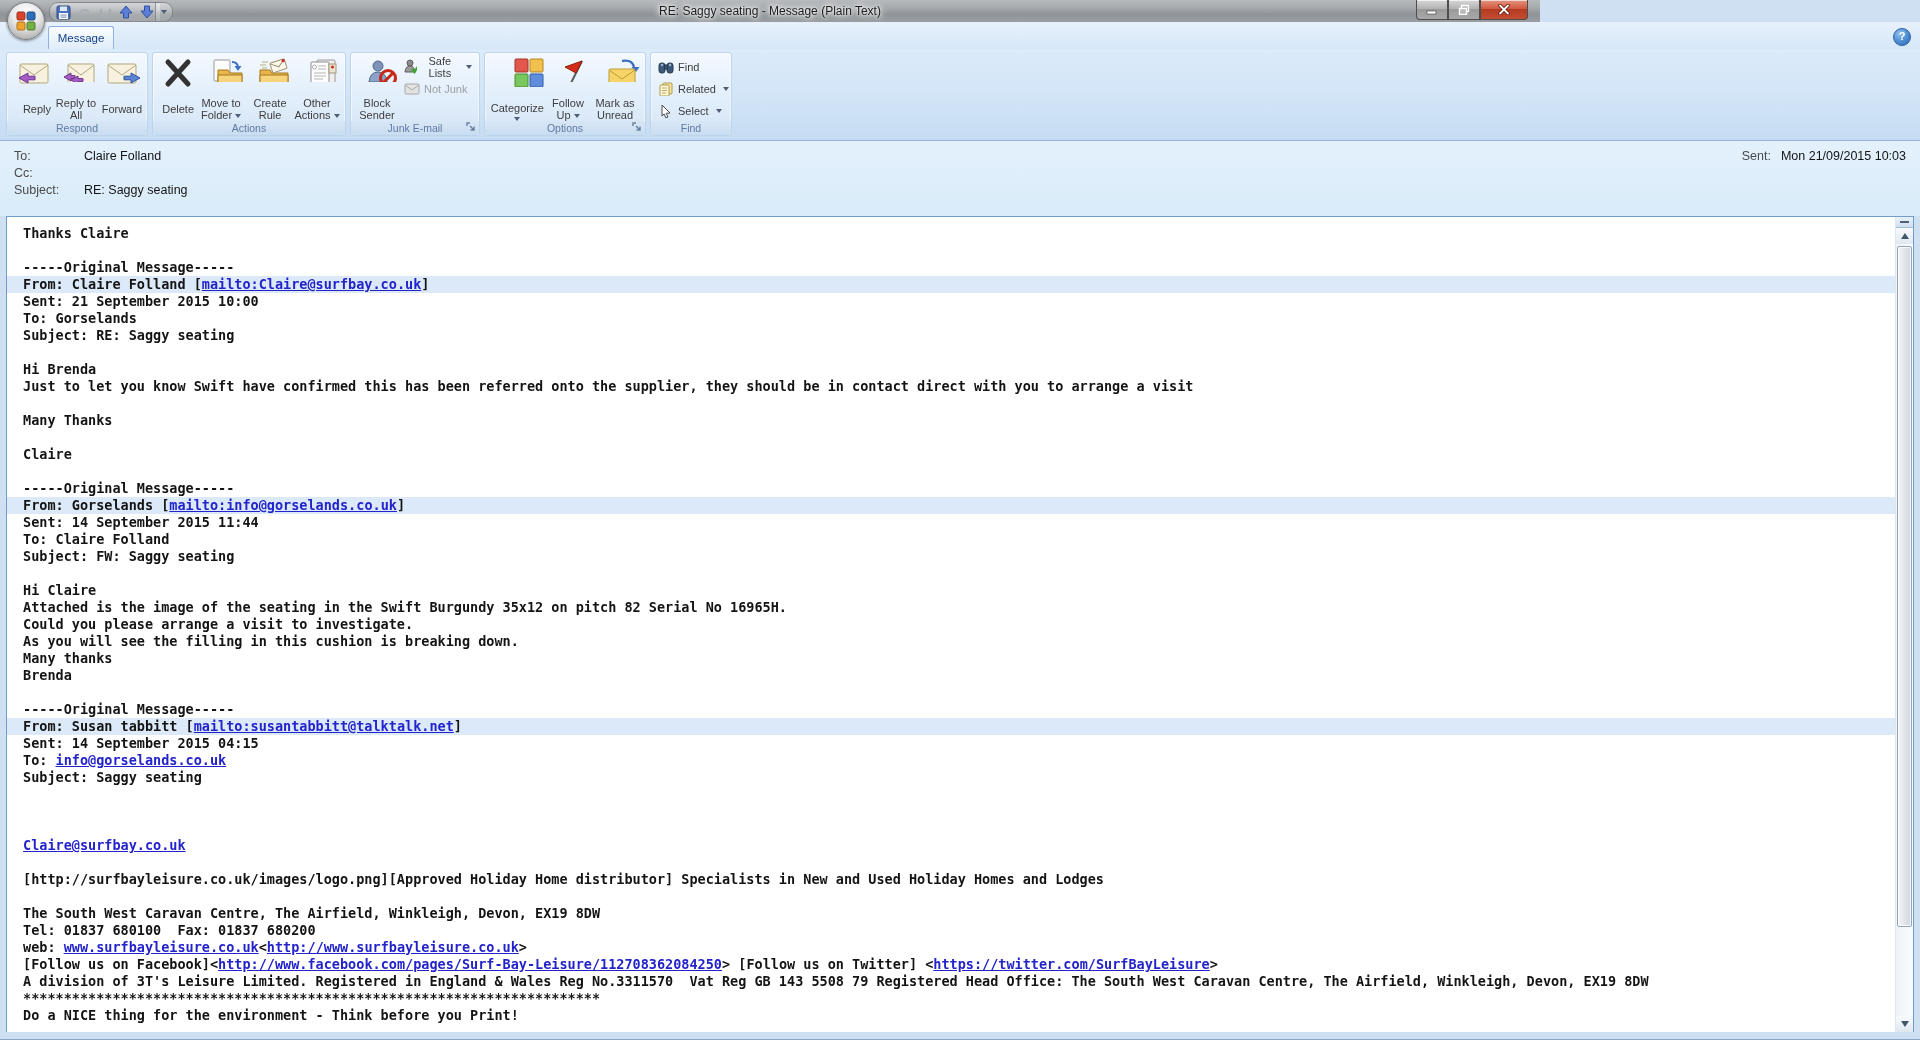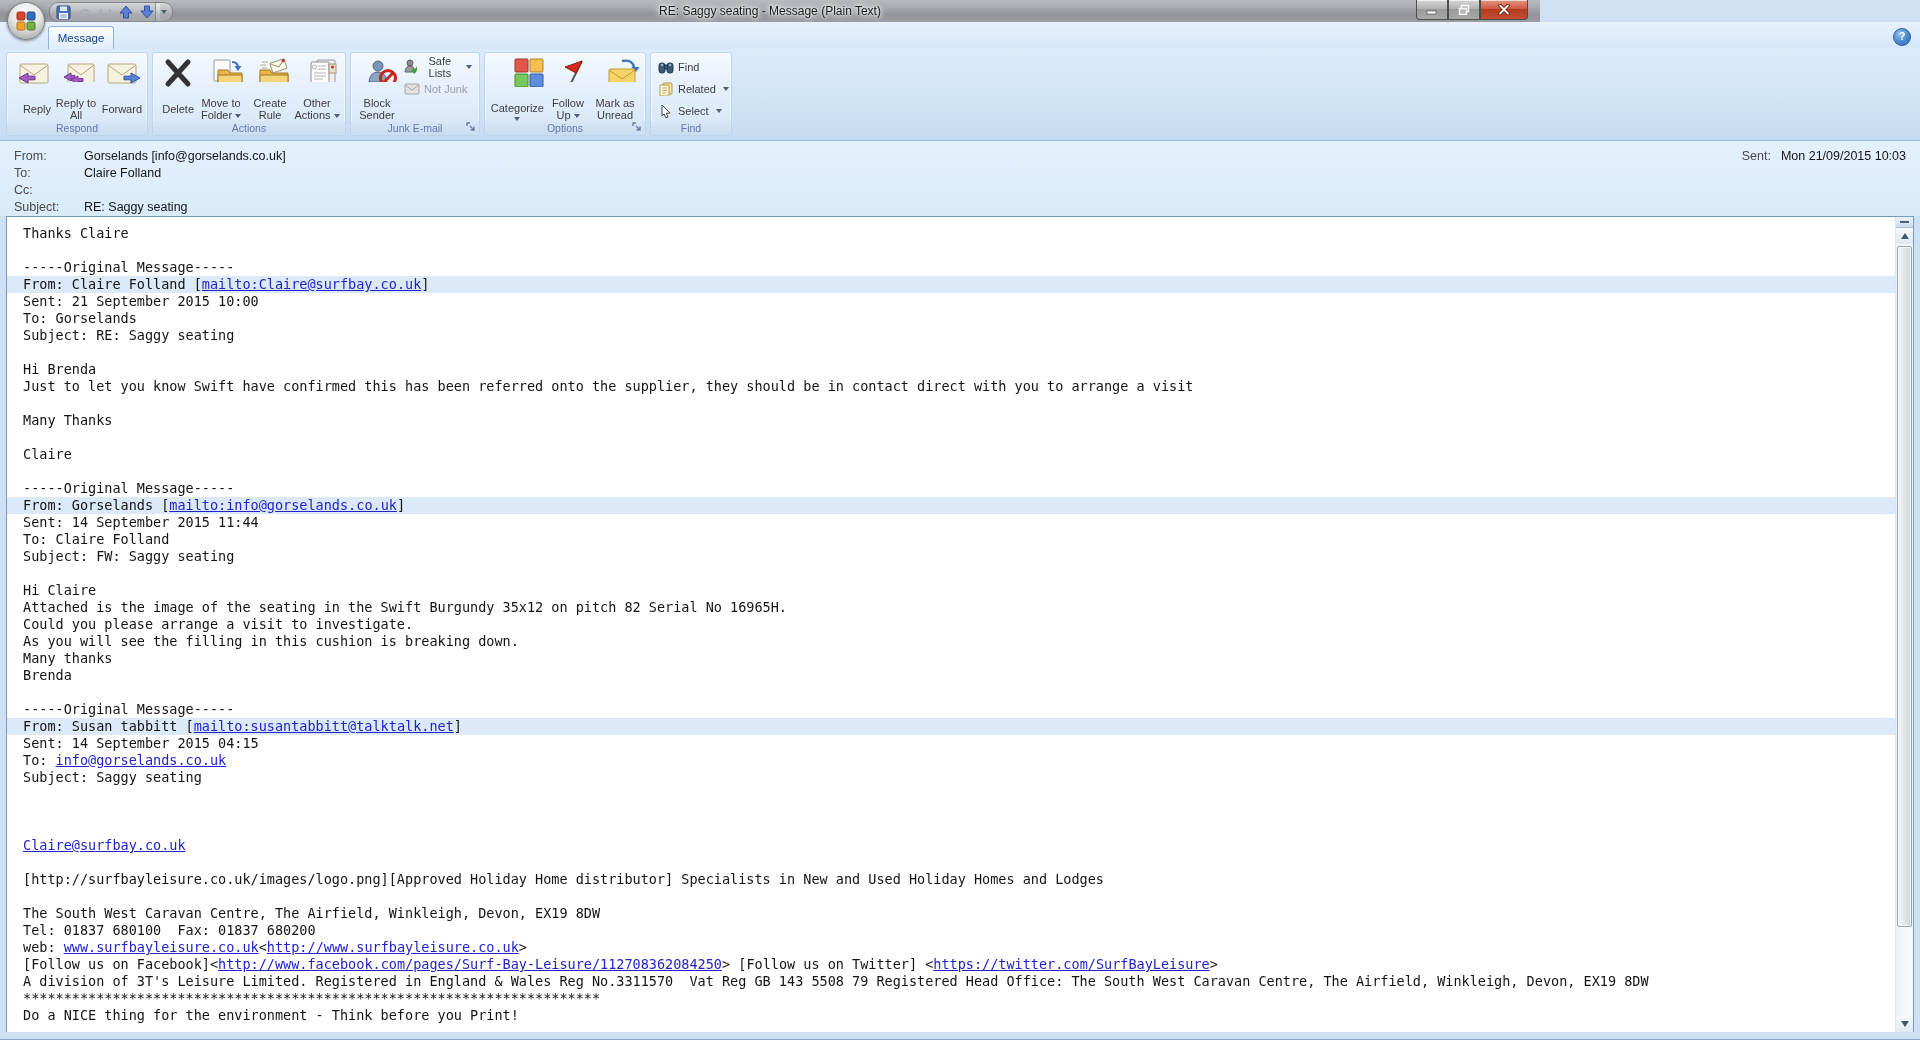--- a/index.html
+++ b/index.html
@@ -118,21 +118,21 @@
   .sent{position:absolute;right:14px;top:7px;display:flex;gap:10px;line-height:16px;}
   
   .body-frame{
     position:absolute;left:6px;right:6px;top:216px;bottom:7px;
     background:#ffffff;border:1px solid #6f9dc8;display:flex;overflow:hidden;
   }
   .body-text{
     flex:1;padding:8px 0 0 16px;overflow:hidden;
     font-family:"DejaVu Sans Mono",monospace;font-size:13.5px;line-height:17px;color:#141414;
   }
-  .body-line{height:17px;white-space:pre;}
+  .body-line{height:17px;white-space:pre;font-weight:bold;}
   .body-line.hl{background:#dbe9f8;margin-left:-16px;padding-left:16px;}
   .lnk{color:#2323cc;text-decoration:underline;cursor:pointer;}
   
   .scrollbar{width:17px;display:flex;flex-direction:column;background:linear-gradient(90deg,#eef3f8,#fafcfe);border-left:1px solid #dce6ef;}
   .sb-split{height:10px;background:linear-gradient(180deg,#eaf2fa,#cfdff0);border-bottom:1px solid #a9bfd4;display:flex;align-items:center;justify-content:center;}
   .sb-split i{display:block;width:9px;height:2px;background:#4c6377;}
   .sb-btn{height:16px;display:flex;align-items:center;justify-content:center;background:linear-gradient(180deg,#f7fafc,#dfe8f0);}
   .sb-track{flex:1;position:relative;}
   .sb-thumb{
     position:absolute;top:2px;left:1px;right:1px;height:88%;
@@ -403,24 +403,20 @@
             <i class="caret"></i>
         </div>
       </div>
     </div>
     <div class="group-label">Find</div>
   </div>
 </div>
 
 <div class="msg-header">
   <div class="hrow">
-    <span class="hlabel">From:</span>
-    <span class="hvalue">Gorselands [info@gorselands.co.uk]</span>
-  </div>
-  <div class="hrow">
     <span class="hlabel">To:</span>
     <span class="hvalue">Claire Folland</span>
   </div>
   <div class="hrow">
     <span class="hlabel">Cc:</span>
     <span class="hvalue"></span>
   </div>
   <div class="hrow">
     <span class="hlabel">Subject:</span>
     <span class="hvalue">RE: Saggy seating</span>

